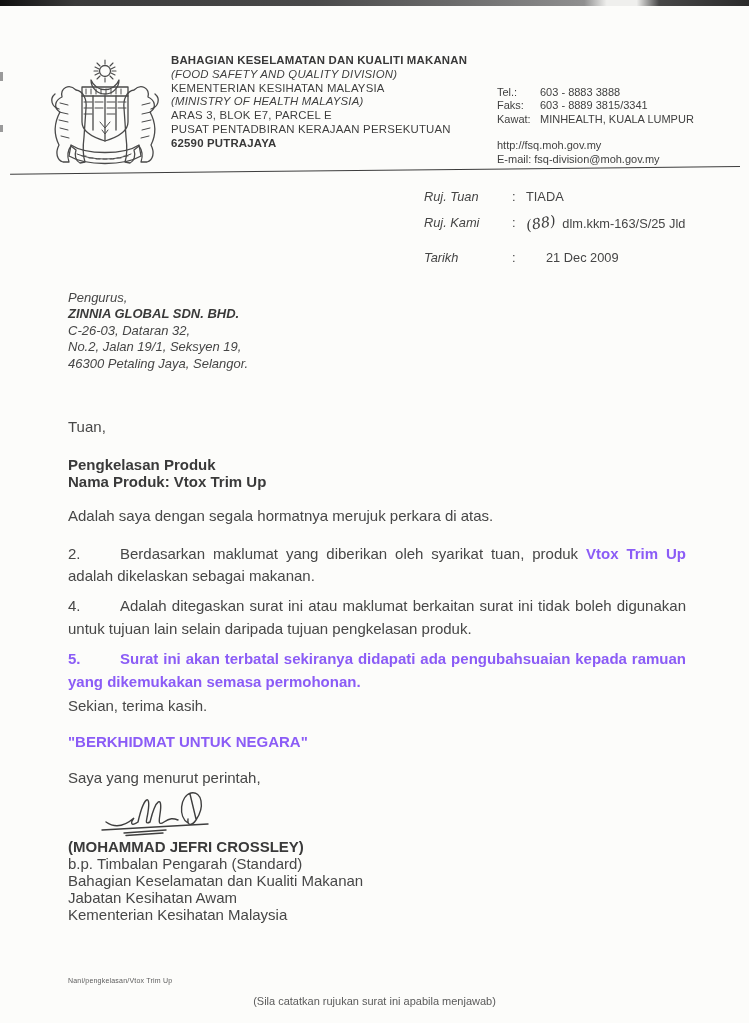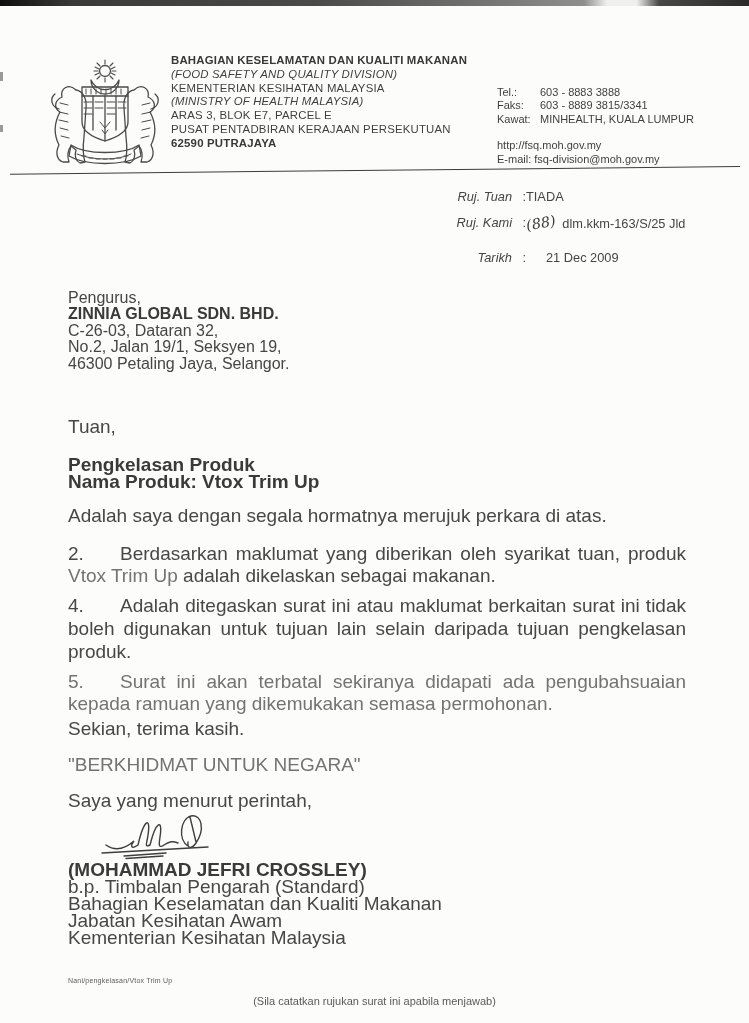--- a/index.html
+++ b/index.html
@@ -24,36 +24,36 @@
   .contact-row{ display:flex; }
   .c-label{ width:43px; }
   .c-web{ margin-top:13px; }
   .rule{
     position:absolute; left:10px; top:166px; width:730px; height:0;
     border-top:1.6px solid #3c3c3c; transform:rotate(-0.6deg); transform-origin:100% 50%;
   }
 
   
   .refs{ position:absolute; left:424px; top:189px; width:310px; font-size:12.8px; color:#454545; }
-  .ref-row{ display:flex; line-height:16px;text-align:right; }
+  .ref-row{ display:flex; line-height:16px; }
   .ref-label{ width:88px; font-style:italic; }
   .ref-colon{ width:14px; }
   .mb10{ margin-bottom:10px; } .mb18{ margin-bottom:18px; }
   .hand{ font-family:"DejaVu Serif", serif; font-style:italic; display:inline-block; transform:rotate(-10deg); font-size:14.5px; color:#3c3c3c; margin-right:3px; }
 
   
-  .recipient{ position:absolute; left:68px; top:290px; font-size:16px; line-height:16.4px; color:#464646; }
+  .recipient{ position:absolute; left:68px; top:290px; font-size:13px; line-height:16.4px; color:#464646;font-style:italic; }
   .recipient .bold{ font-weight:bold; color:#3a3a3a; }
 
   
-  .content{ position:absolute; left:68px; top:416px; width:618px; font-size:19px; line-height:22.8px; color:#474747; }
+  .content{ position:absolute; left:68px; top:416px; width:618px; font-size:15px; line-height:22.8px; color:#474747; }
   .content p{ margin:0 0 7px 0; text-align:justify; }
   p.nojust{ text-align:left; }
   .pnum{ display:inline-block; width:52px; }
-  .b{ font-weight:normal; color:#737373; }
+  .b{ font-weight:bold; color:#8b5cf6; }
   .subject{ line-height:17px; margin:17px 0 15px 0; font-weight:bold; color:#3a3a3a; }
   .mb15{ margin-bottom:15px !important; }
   .mb2{ margin-bottom:2px !important; }
   .mb13{ margin-bottom:13px !important; }
   .sig-svg{ display:block; margin:-4px 0 0 32px; }
   .sign-name{ font-weight:bold; color:#3a3a3a; line-height:17px; }
   .sign-lines{ line-height:17px; }
 
   
   .footer-ref{ position:absolute; left:68px; top:977px; font-size:7px; color:#5c5c5c; letter-spacing:.2px; }

